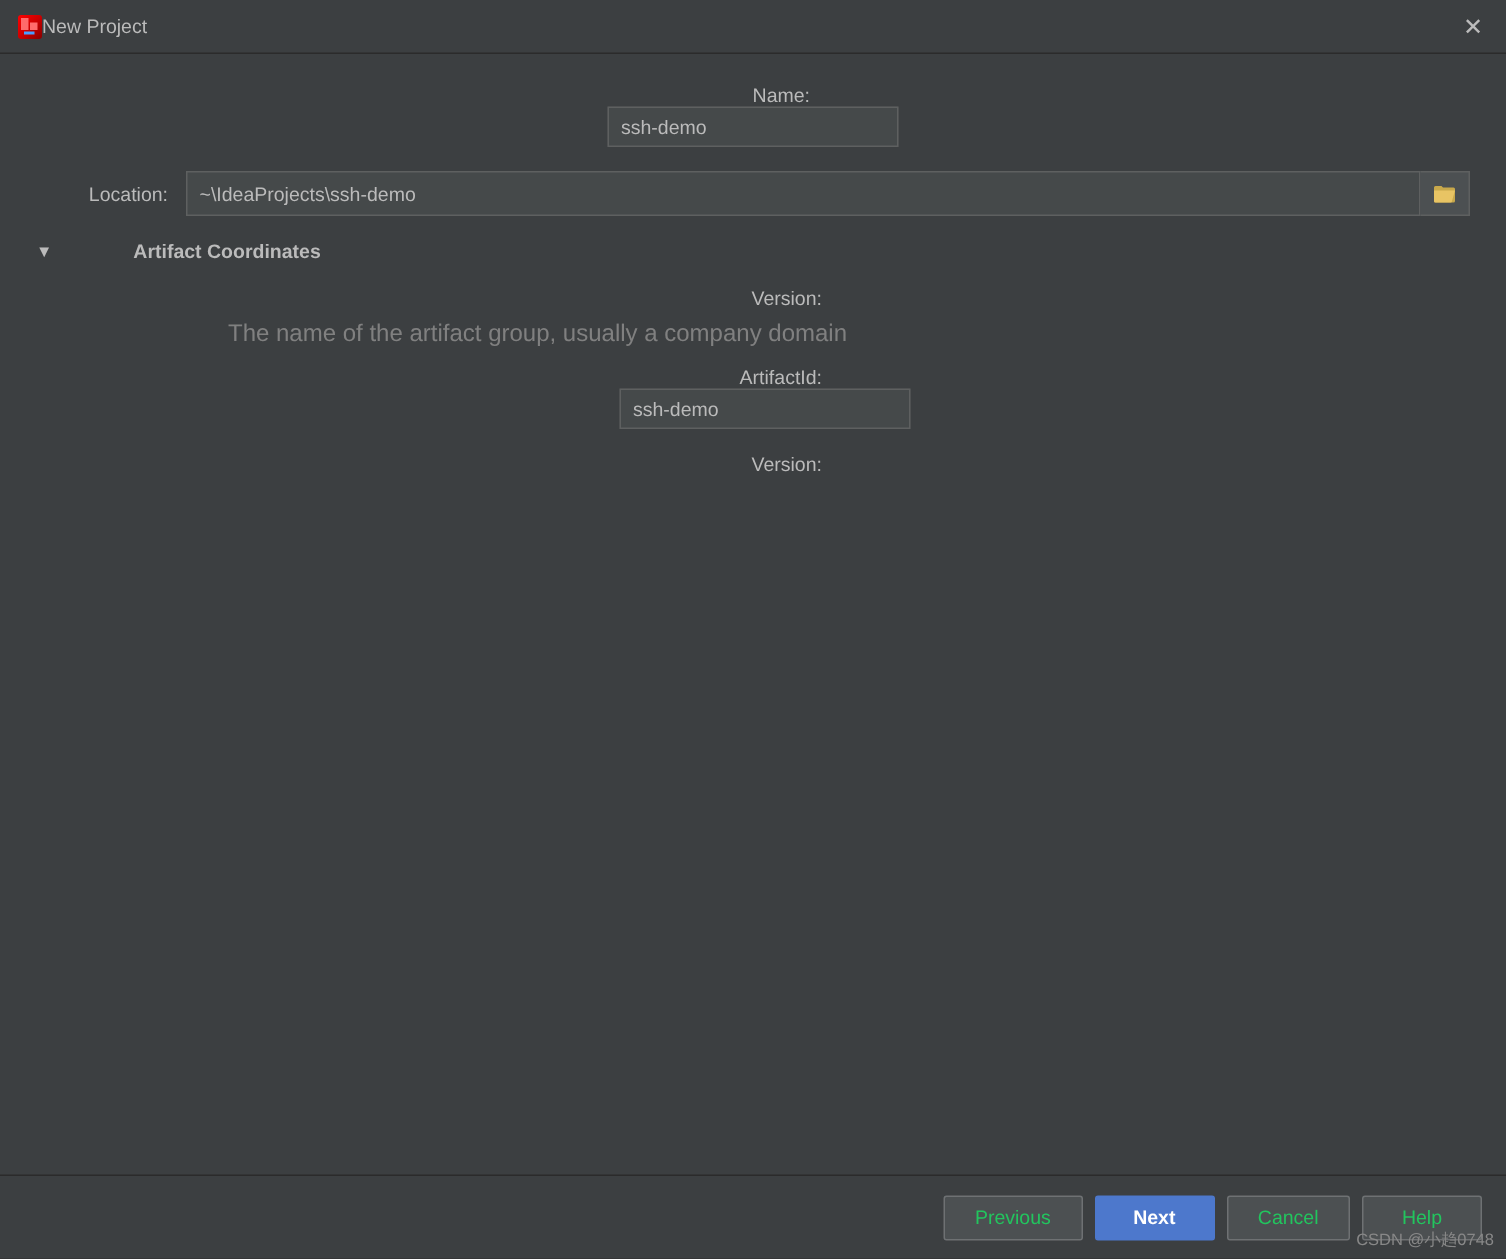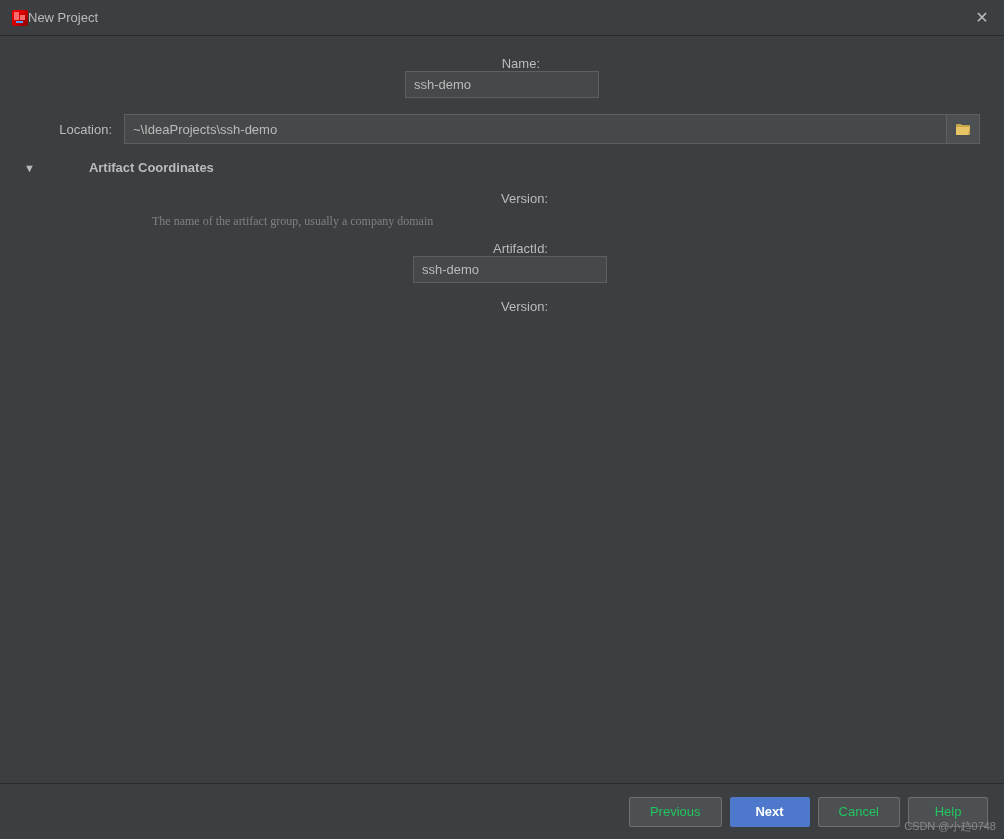--- a/index.html
+++ b/index.html
@@ -148,25 +148,24 @@
       font-weight: 600;
       margin-left: 48px;
     }
 
     .section-content {
       margin-left: 16px;
     }
 
     .hint-text {
       color: #808080;
-      font-size: 12px;
+      font-size: 16px;
       margin-left: 112px;
       margin-bottom: 12px;
       margin-top: -8px;
-      font-family: Liberation Serif, serif;
     }
 
     .footer {
       padding: 12px 16px;
       display: flex;
       align-items: center;
       justify-content: flex-end;
       gap: 8px;
       border-top: 1px solid #2b2b2b;
       flex-shrink: 0;

